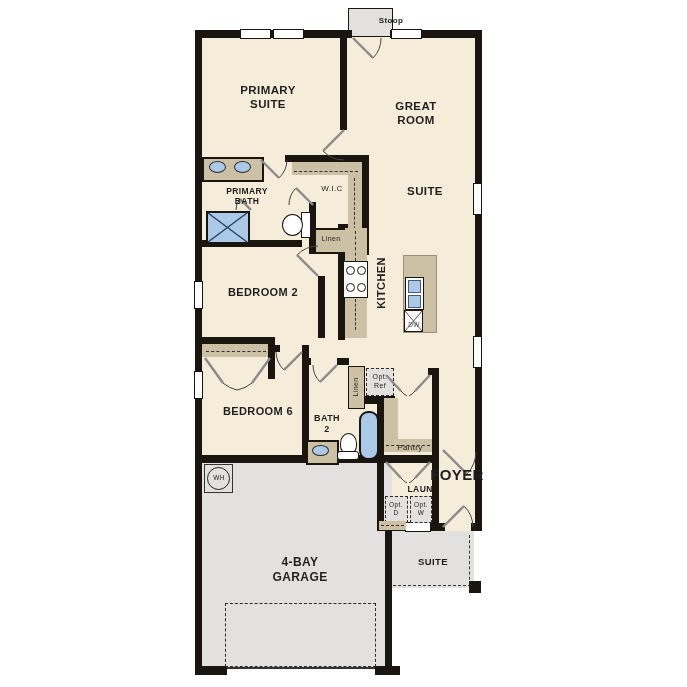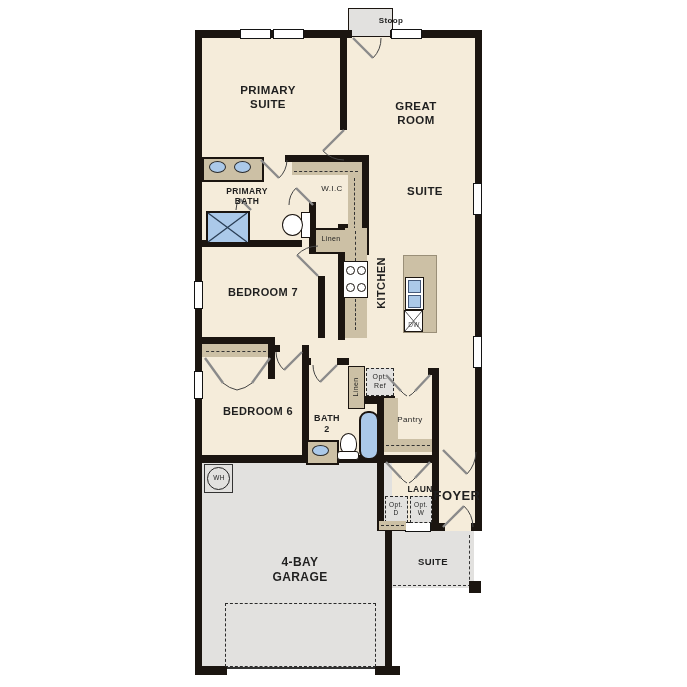--- a/index.html
+++ b/index.html
@@ -194,32 +194,32 @@
 SUITE</div>
   <div class="lbl" style="left:416px;top:113px;font-size:11.5px;">GREAT
 ROOM</div>
   <div class="lbl" style="left:247px;top:196px;font-size:8.5px;">PRIMARY
 BATH</div>
   <div class="lbl" style="left:332px;top:189px;font-size:8px;font-weight:normal;">W.I.C</div>
   <div class="lbl" style="left:425px;top:191px;font-size:11.5px;">SUITE</div>
   <div class="lbl" style="left:331px;top:239px;font-size:7px;font-weight:normal;">Linen</div>
   <div class="lbl vert" style="left:382px;top:283px;font-size:11px;">KITCHEN</div>
   <div class="lbl" style="left:414px;top:325px;font-size:6.5px;font-weight:normal;color:#555;">DW</div>
-  <div class="lbl" style="left:263px;top:293px;font-size:11px;">BEDROOM 7</div>
+  <div class="lbl" style="left:263px;top:293px;font-size:11px;">BEDROOM 2</div>
   <div class="lbl" style="left:258px;top:412px;font-size:11px;">BEDROOM 6</div>
   <div class="lbl" style="left:327px;top:424px;font-size:9px;">BATH
 2</div>
   <div class="lbl vert" style="left:356px;top:387px;font-size:7px;font-weight:normal;">Linen</div>
   <div class="lbl" style="left:380px;top:382px;font-size:7px;font-weight:normal;">Opt.
 Ref</div>
-  <div class="lbl" style="left:410px;top:420px;font-size:8px;font-weight:normal;">Pantry</div>
+  <div class="lbl" style="left:410px;top:448px;font-size:8px;font-weight:normal;">Pantry</div>
   <div class="lbl" style="left:409px;top:489px;font-size:8.5px;padding-left:25px;">LAUN.</div>
   <div class="lbl" style="left:396px;top:509px;font-size:6.5px;font-weight:normal;">Opt.
 D</div>
   <div class="lbl" style="left:421px;top:509px;font-size:6.5px;font-weight:normal;">Opt.
 W</div>
-  <div class="lbl" style="left:457px;top:496px;font-size:13px;">FOYER</div>
+  <div class="lbl" style="left:457px;top:475px;font-size:15px;">FOYER</div>
   <div class="lbl" style="left:219px;top:478px;font-size:6.5px;font-weight:normal;">WH</div>
   <div class="lbl" style="left:300px;top:570px;font-size:12px;">4-BAY
 GARAGE</div>
   <div class="lbl" style="left:433px;top:562px;font-size:9.5px;">SUITE</div>
 
 </div>
 
 </body></html>

